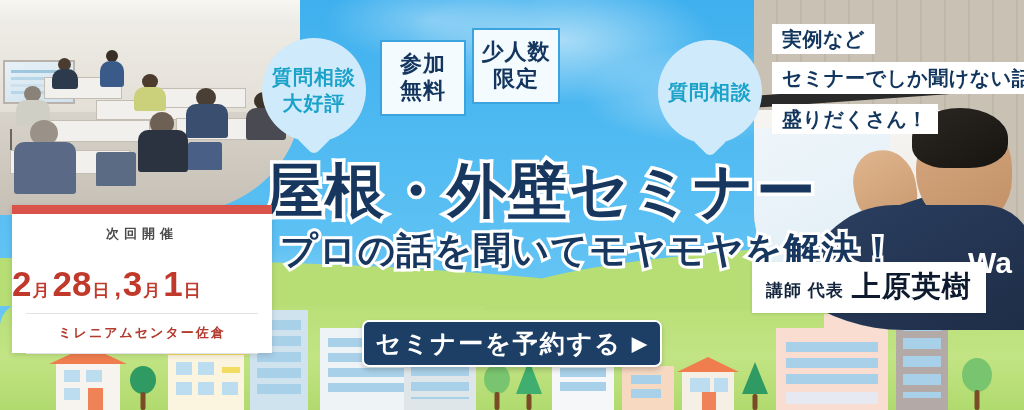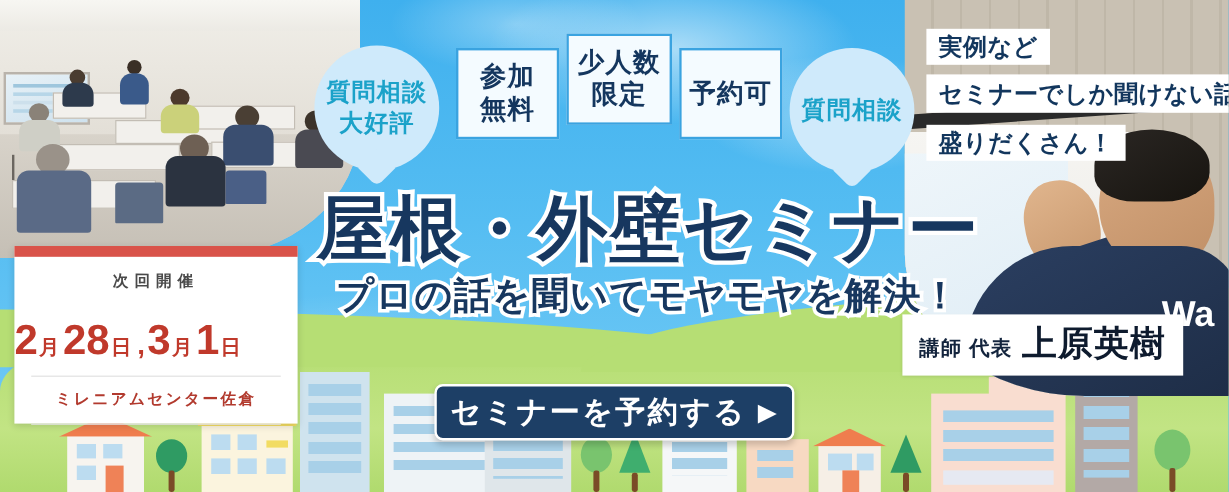--- a/index.html
+++ b/index.html
@@ -127,30 +127,30 @@
   .title {
     position:absolute; left:264px; top:152px;
     font-size:59px; font-weight:bold; letter-spacing:2px;
     color:#17375f;
     -webkit-text-stroke:7px #ffffff;
     paint-order:stroke fill;
     white-space:nowrap;
   }
   .subtitle {
     position:absolute; left:280px; top:226px;
-    font-size:31px; font-weight:bold; letter-spacing:1px;
+    font-size:37px; font-weight:bold; letter-spacing:1px;
     color:#17375f;
     -webkit-text-stroke:6px #ffffff;
     paint-order:stroke fill;
     white-space:nowrap;
   }
 
   
   .datecard {
-    position:absolute; left:12px; top:205px; width:236px; height:148px;
+    position:absolute; left:12px; top:205px; width:260px; height:148px;
     background:#ffffff; box-shadow:0 2px 6px rgba(0,0,0,.14);
   }
   .datecard-bar { height:9px; background:#d9534a; width:100%; }
   .dc-label { text-align:center; color:#4a4a4a; font-size:13px;
     letter-spacing:5px; margin-top:11px; font-weight:bold; }
   .dc-dates { text-align:left; margin-top:21px; color:#c0392b;
     font-weight:bold; white-space:nowrap; }
   .dc-dates .n { font-size:35px; letter-spacing:0; }
   .dc-dates .u { font-size:17px; letter-spacing:0; margin:0 3px 0 1px; }
   .dc-dates .c { font-size:23px; margin:0 2px; }
@@ -312,23 +312,20 @@
   </div>
 
   <div class="fbox" style="left:380px;top:40px;width:86px;height:76px;font-size:22px;">
     <span>参加</span>
     <span>無料</span>
   </div>
   <div class="fbox" style="left:472px;top:28px;width:88px;height:76px;font-size:22px;">
     <span>少人数</span>
     <span>限定</span>
   </div>
-  <div class="fbox" style="left:566px;top:40px;width:86px;height:76px;font-size:22px;">
-    <span>予約可</span>
-  </div>
 
   <div class="bubble" style="left:658px;top:40px;width:104px;height:104px;font-size:20px;gap:28px;">
     <span>質問相談</span>
   </div>
 
   <div class="wlabel" style="left:772px;top:24px;height:30px;font-size:20px;">
     <span>実例など</span>
   </div>
   <div class="wlabel" style="left:772px;top:62px;height:32px;font-size:20px;">
     <span>セミナーでしか聞けない話が</span>

